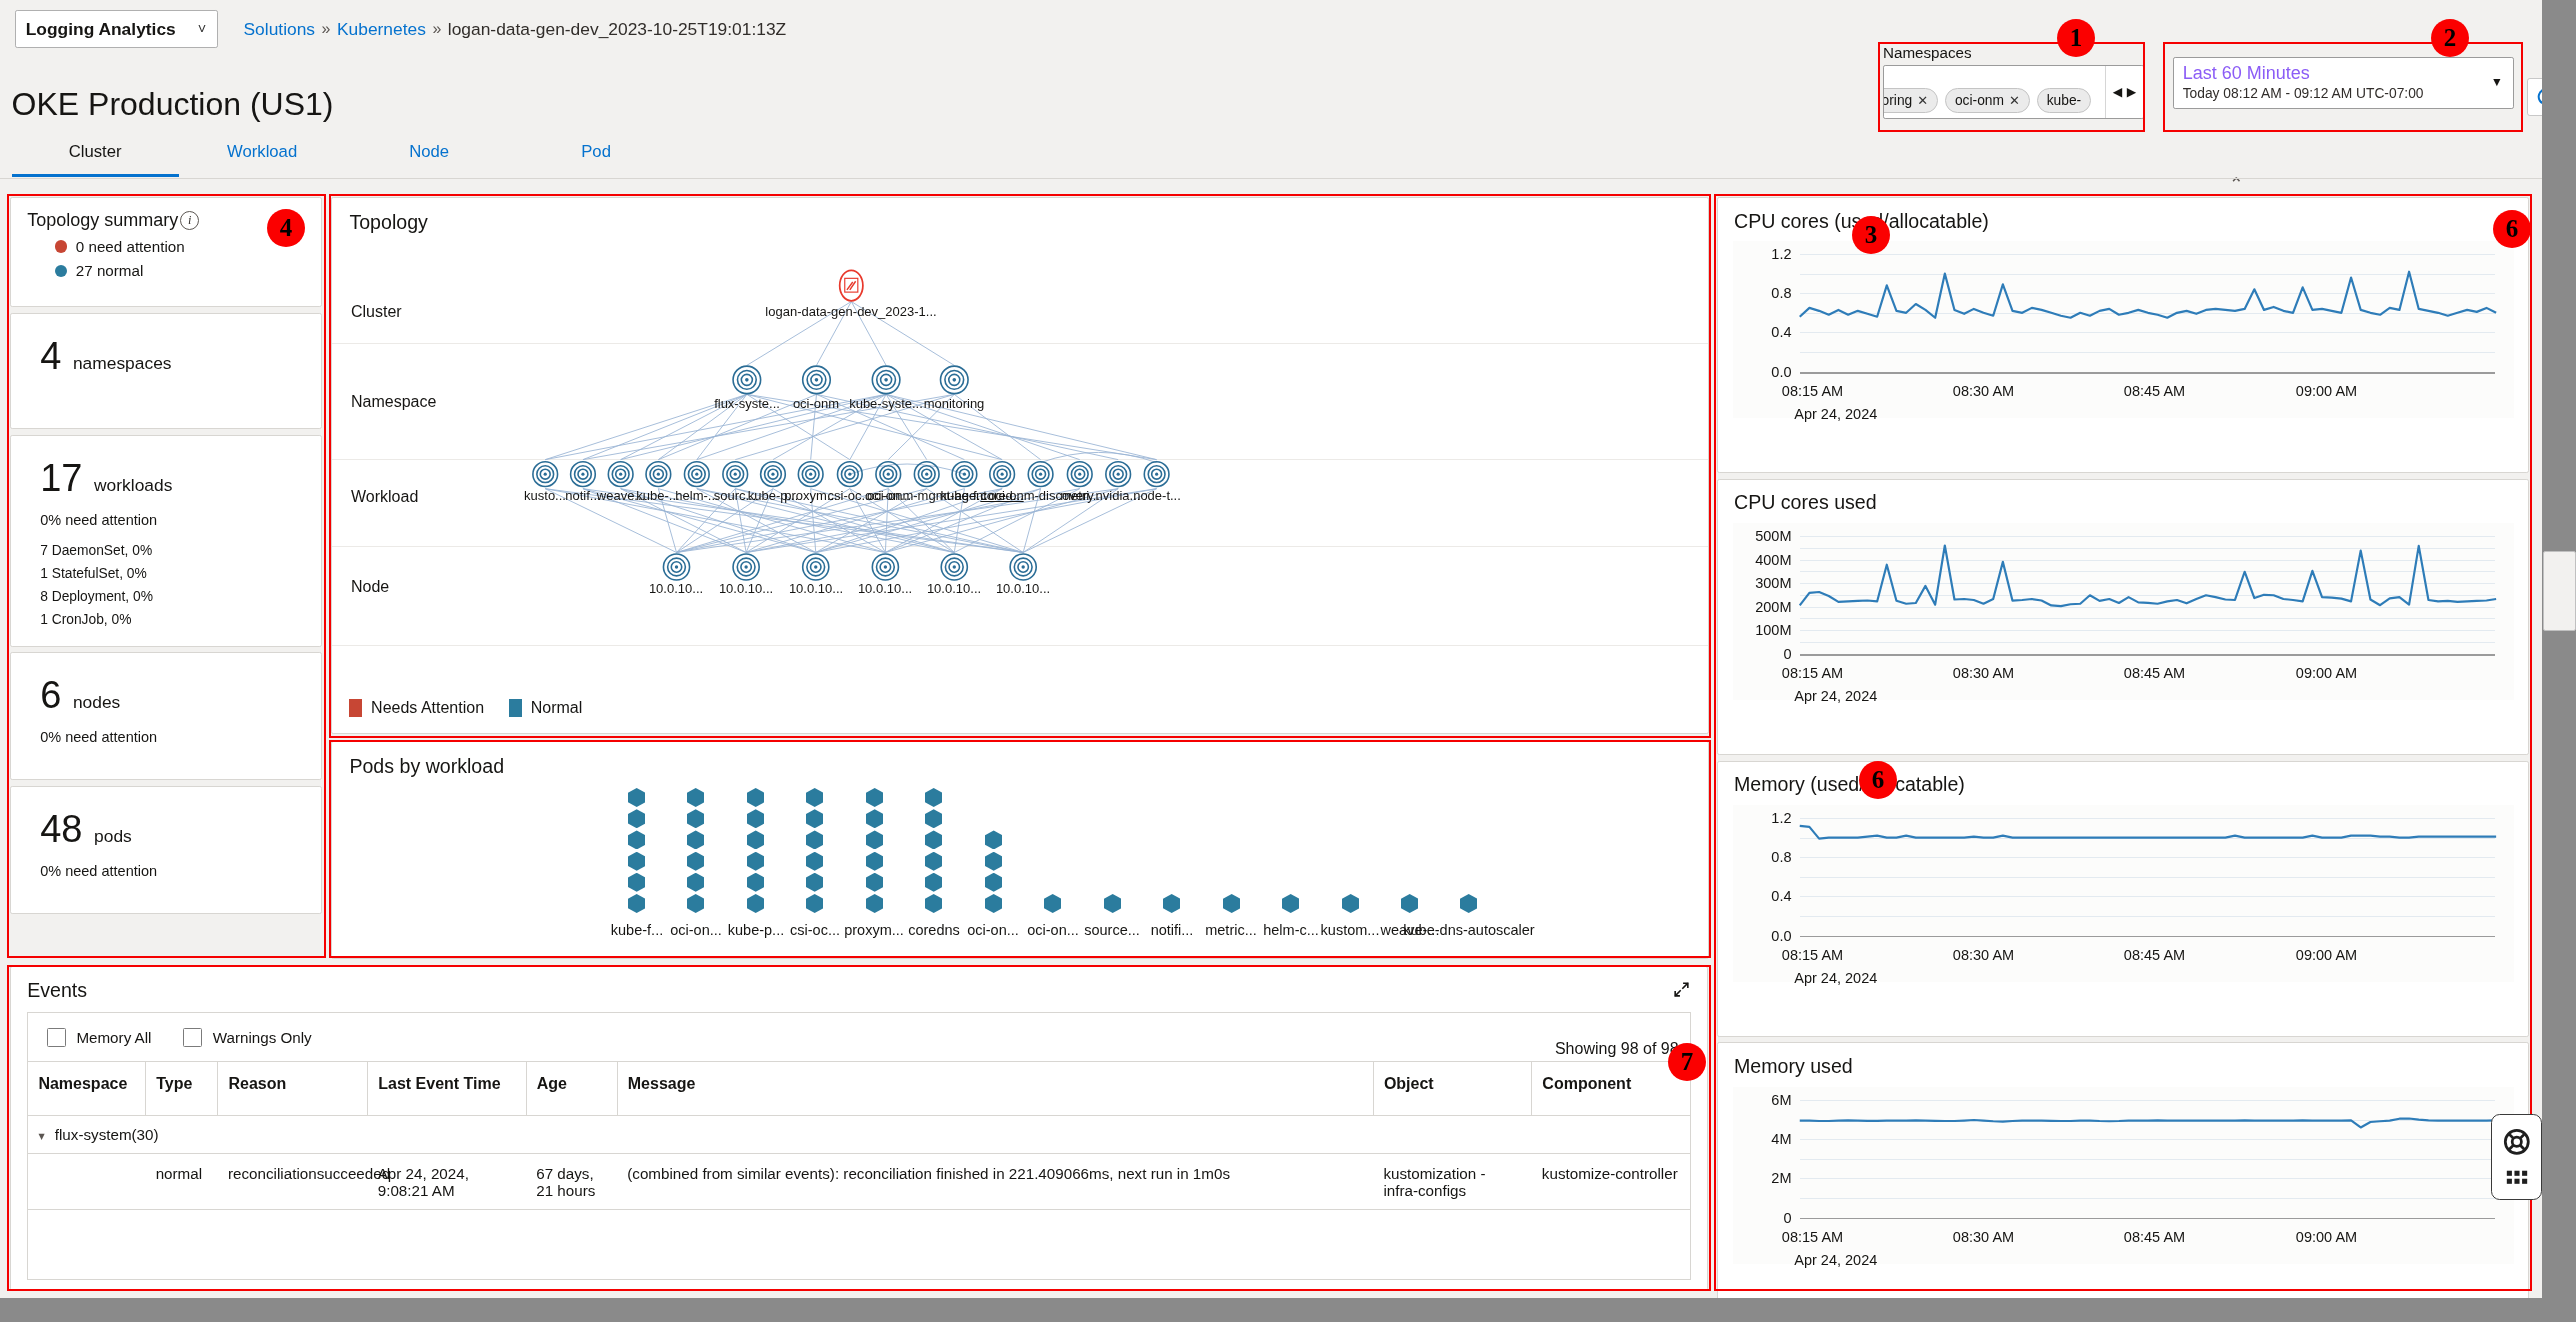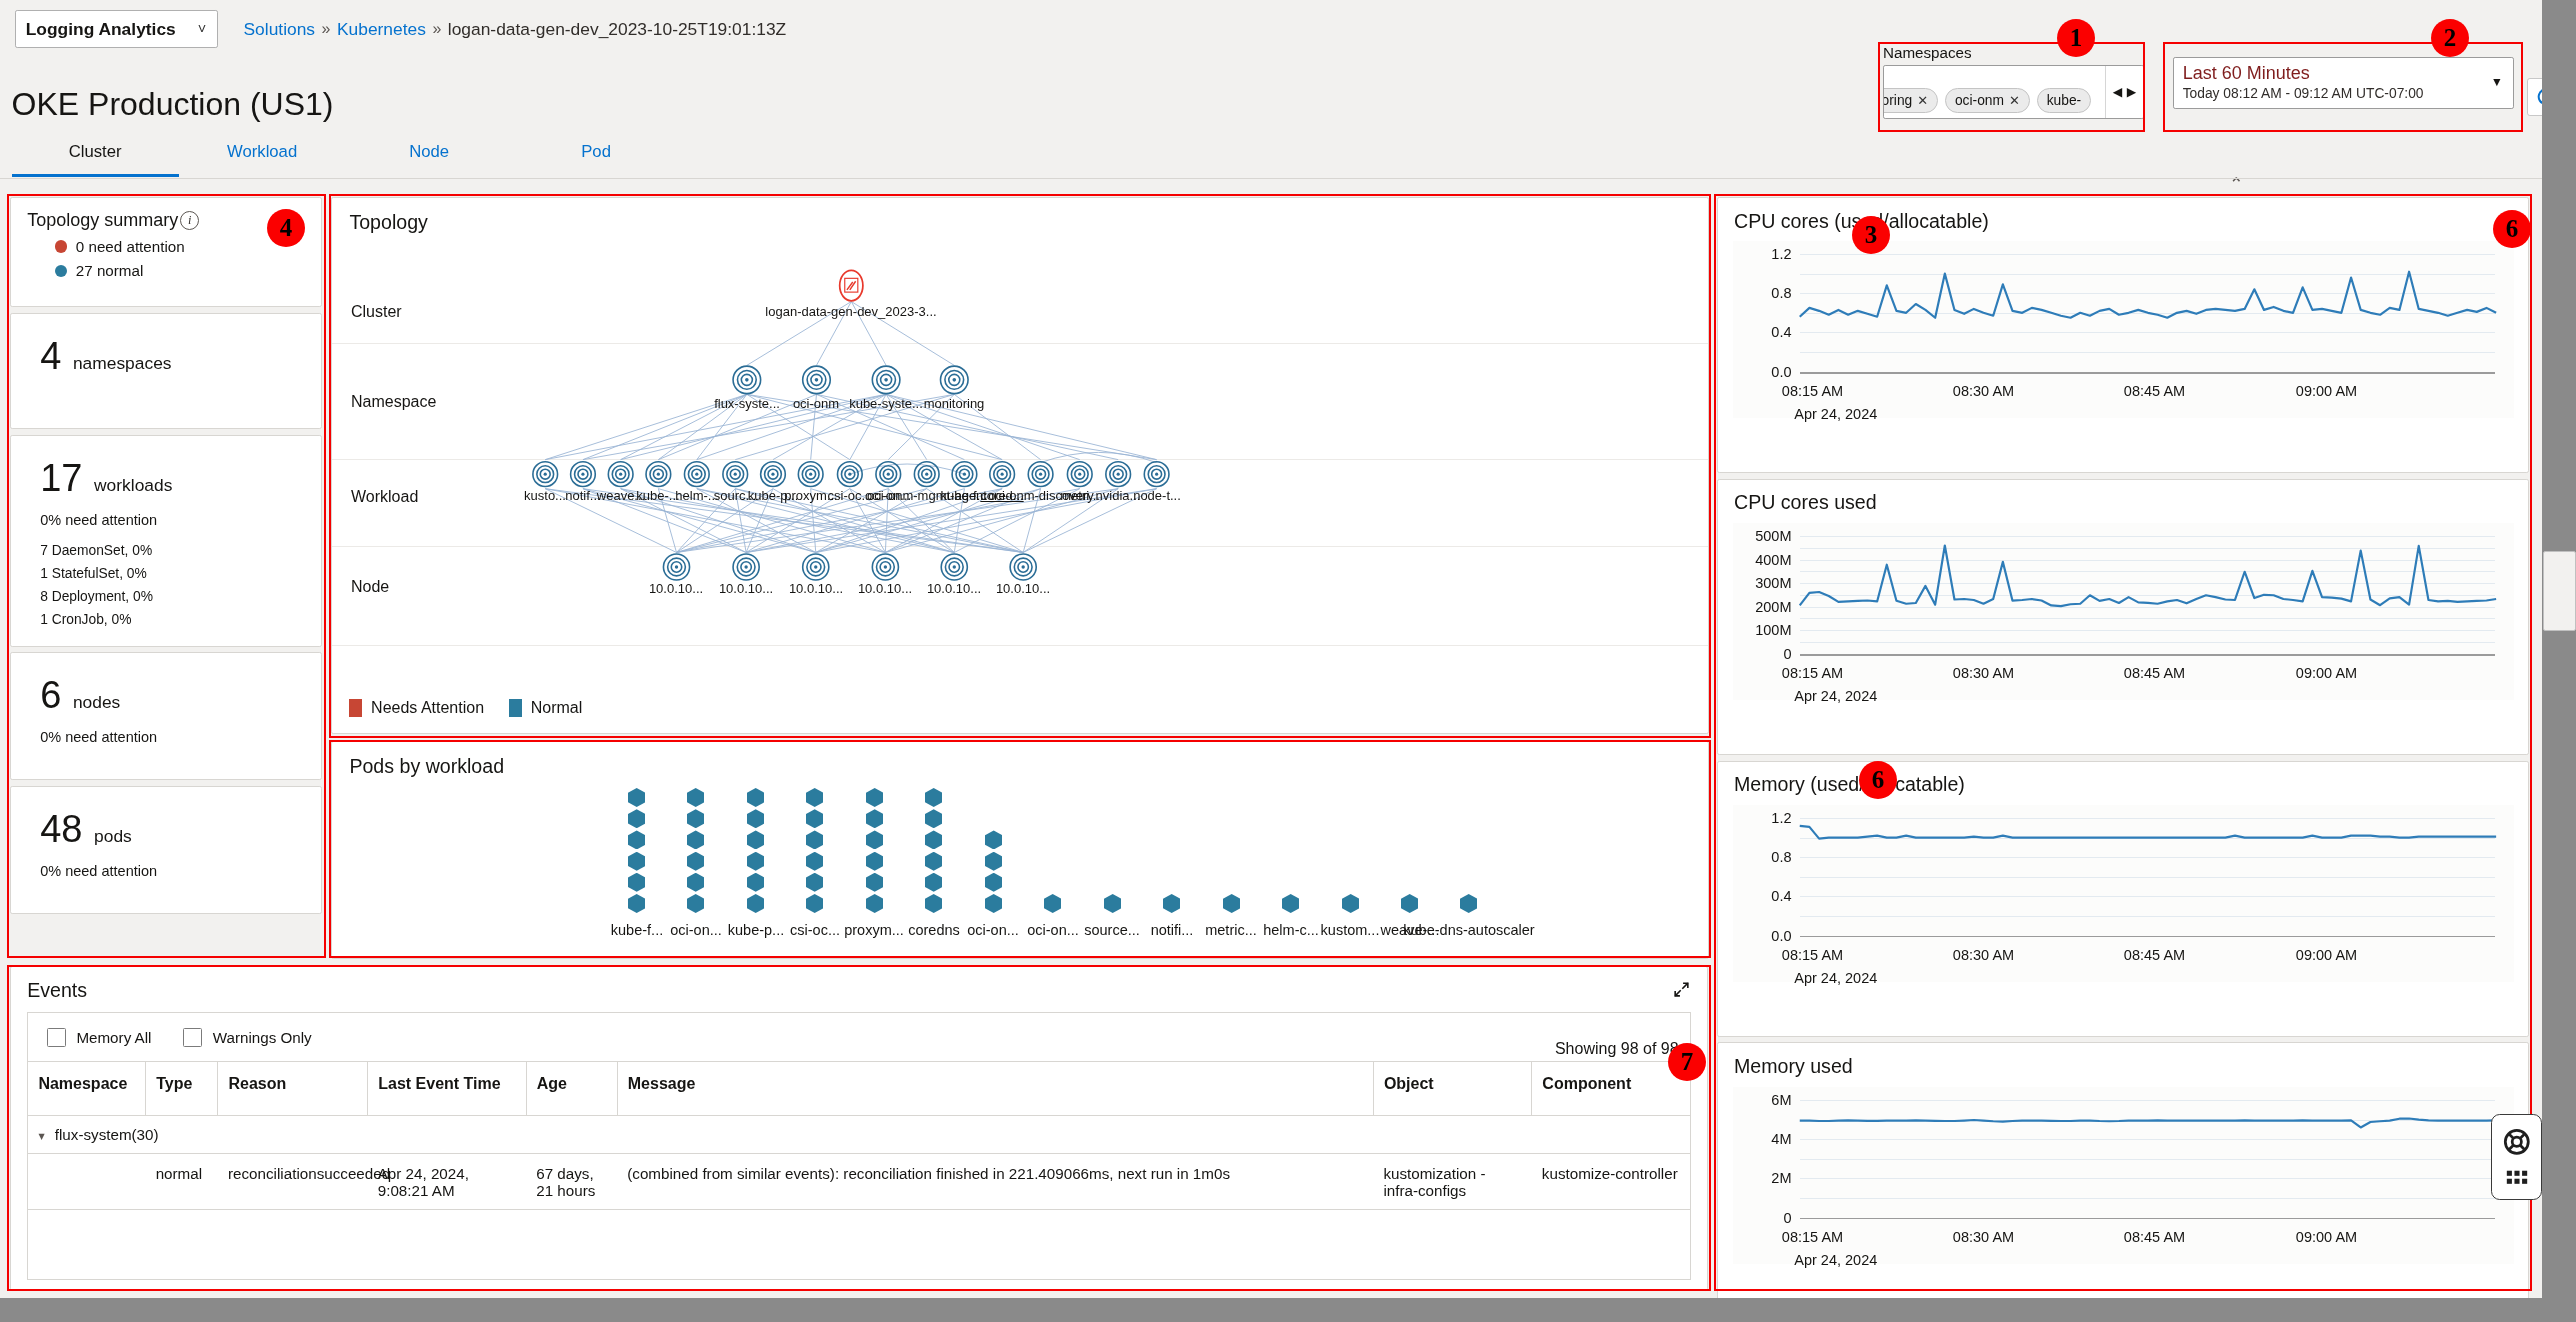--- a/index.html
+++ b/index.html
@@ -51,21 +51,21 @@
     border-left: 0.7px solid #d6d6d6; background: #fff;
     display: flex; align-items: center; justify-content: center; gap: 4.4px; font-size: 12.3px; color: #161513;
   }
 
   
   .time-box { position: absolute; left: 2173px; top: 57px; width: 341px; }
   .time-field {
     height: 52px; background: #fff; border: 0.7px solid #9b9b9b; border-radius: 2.2px;
     padding: 3.6px 8.7px; position: relative;
   }
-  .time-main { font-size: 18px; color: #7f1d1d; line-height: 22px; }
+  .time-main { font-size: 18px; color: #8b5cf6; line-height: 22px; }
   .time-sub { font-size: 13.8px; color: #312d2a; line-height: 19px; }
   .time-caret { position: absolute; right: 10.2px; top: 17.4px; font-size: 12.3px; color: #161513; }
   .refresh-btn {
     position: absolute; left: 2527px; top: 78px; width: 38px; height: 38px;
     background: #fff; border: 0.7px solid #c8c8c8; border-radius: 2.9px;
     display: flex; align-items: center; justify-content: center; cursor: pointer;
   }
 
   .collapse-chevron { position: absolute; left: 2229px; top: 174px; font-size: 17.4px; color: #5b5652; }
 
@@ -536,21 +536,21 @@
             <circle cx="858" cy="452" r="2.34" fill="#2b6d96"></circle>
           </g>
           <g>
             <circle cx="953" cy="452" r="18" fill="none" stroke="#2b6d96" stroke-width="2.2"></circle>
             <circle cx="953" cy="452" r="12.24" fill="none" stroke="#2b6d96" stroke-width="2.2"></circle>
             <circle cx="953" cy="452" r="7.2" fill="none" stroke="#2b6d96" stroke-width="2.2"></circle>
             <circle cx="953" cy="452" r="2.34" fill="#2b6d96"></circle>
           </g>
         </svg>
       <div id="topo-labels">
-          <div class="node-lbl" style="left: 519px; top: 65px;">logan-data-gen-dev_2023-3...</div>
+          <div class="node-lbl" style="left: 519px; top: 65px;">logan-data-gen-dev_2023-1...</div>
           <div class="node-lbl" style="left: 415px; top: 157px;">flux-syste...</div>
           <div class="node-lbl" style="left: 484px; top: 157px;">oci-onm</div>
           <div class="node-lbl" style="left: 554px; top: 157px;">kube-syste...</div>
           <div class="node-lbl" style="left: 622px; top: 157px;">monitoring</div>
           <div class="node-lbl" style="left: 213px; top: 249px;">kusto...</div>
           <div class="node-lbl" style="left: 251px; top: 249px;">notif...</div>
           <div class="node-lbl" style="left: 289px; top: 249px;">weave...</div>
           <div class="node-lbl" style="left: 326px; top: 249px;">kube-...</div>
           <div class="node-lbl" style="left: 365px; top: 249px;">helm-...</div>
           <div class="node-lbl" style="left: 403px; top: 249px;">sourc...</div>

